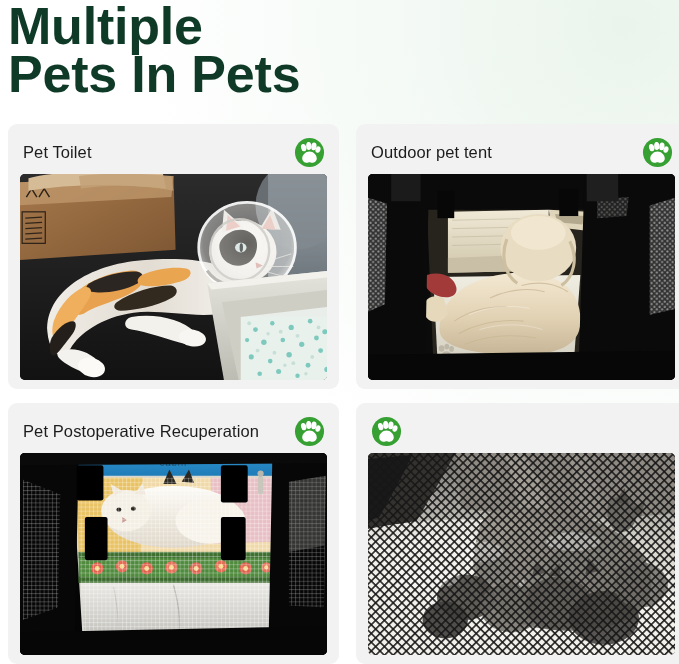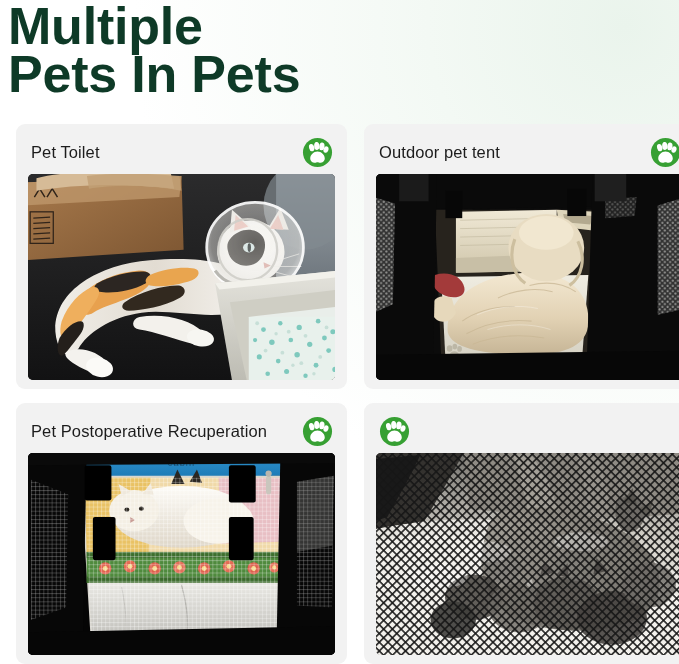--- a/index.html
+++ b/index.html
@@ -35,21 +35,21 @@
     letter-spacing: -0.2px;
     color: #0e3a27;
     line-height: 48px;
     white-space: nowrap;
   }
   .title-line.first { padding-top: 2px; }
 
   
   .grid {
     position: absolute;
-    left: 16px;
+    left: 8px;
     top: 124px;
     width: 605px;
     display: grid;
     grid-template-columns: 331px 331px;
     grid-template-rows: 265px 261px;
     column-gap: 17px;
     row-gap: 14px;
   }
 
   .card {

